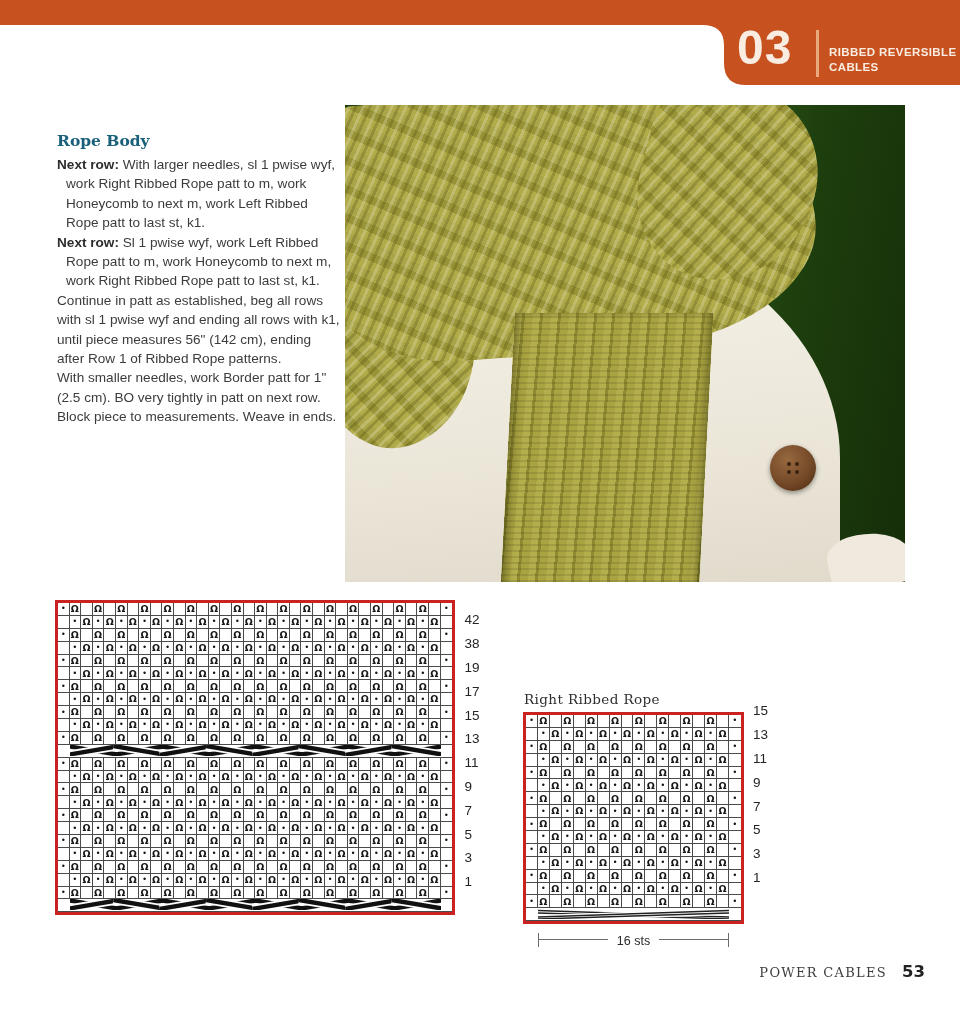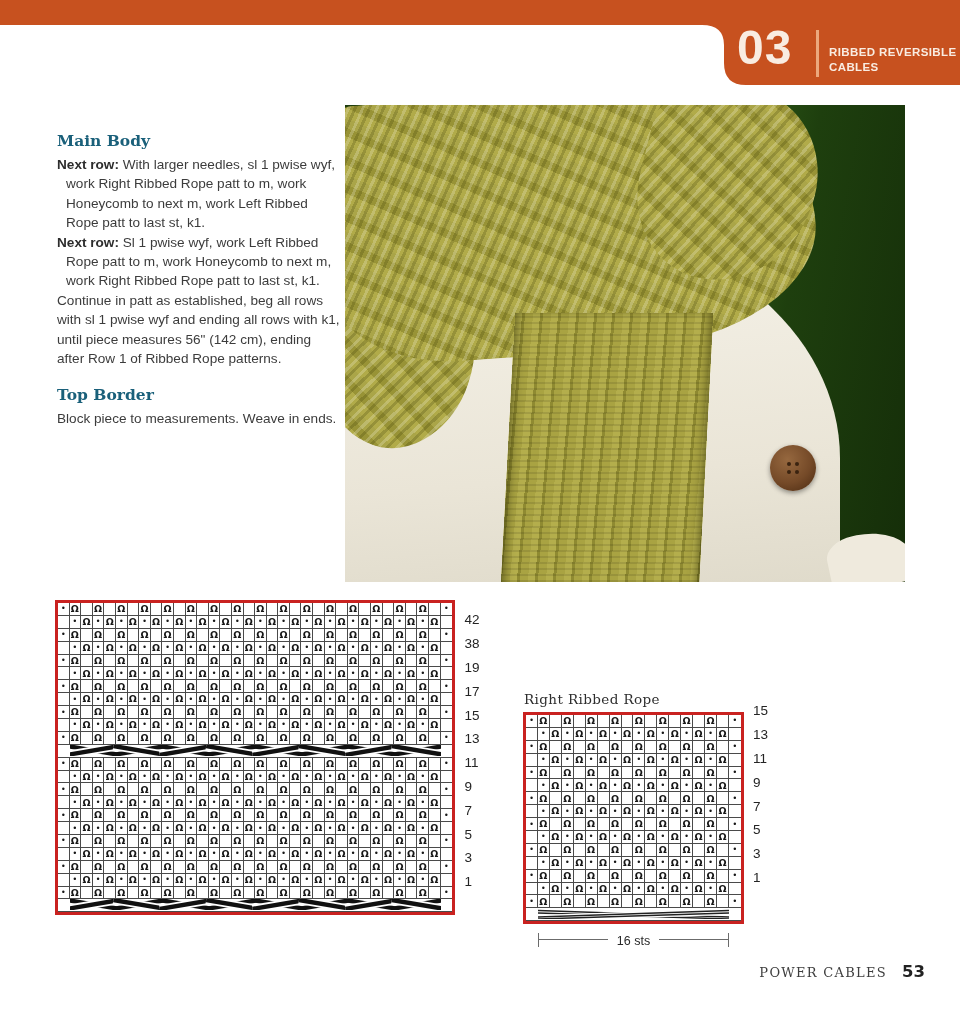--- a/index.html
+++ b/index.html
@@ -80,27 +80,27 @@
 </svg>
 <div class="chapter-number">03</div>
 <div class="tab-divider"></div>
 <div class="chapter-title">
   <div>RIBBED REVERSIBLE</div>
   <div>CABLES</div>
 </div>
 
 <div id="instructions">
     <div class="section">
-      <h3 class="section-heading">Main Body</h3>
+      <h3 class="section-heading">Rope Body</h3>
       <p class="para hanging"><b>Next row:</b> With larger needles, sl 1 pwise wyf, work Right Ribbed Rope patt to m, work Honeycomb to next m, work Left Ribbed Rope patt to last st, k1.</p>
       <p class="para hanging"><b>Next row:</b> Sl 1 pwise wyf, work Left Ribbed Rope patt to m, work Honeycomb to next m, work Right Ribbed Rope patt to last st, k1.</p>
       <p class="para">Continue in patt as established, beg all rows with sl 1 pwise wyf and ending all rows with k1, until piece measures 56" (142 cm), ending after Row 1 of Ribbed Rope patterns.</p>
     </div>
     <div class="section">
-      <h3 class="section-heading">Top Border</h3>
+      <p class="para">With smaller needles, work Border patt for 1" (2.5 cm). BO very tightly in patt on next row.</p>
     </div>
     <div class="section">
       <p class="para">Block piece to measurements. Weave in ends.</p>
     </div>
   </div>
 
 <div class="photo">
   <div class="photo-bg"></div>
   <div class="neck-skin"></div>
   <div class="hair"></div>

